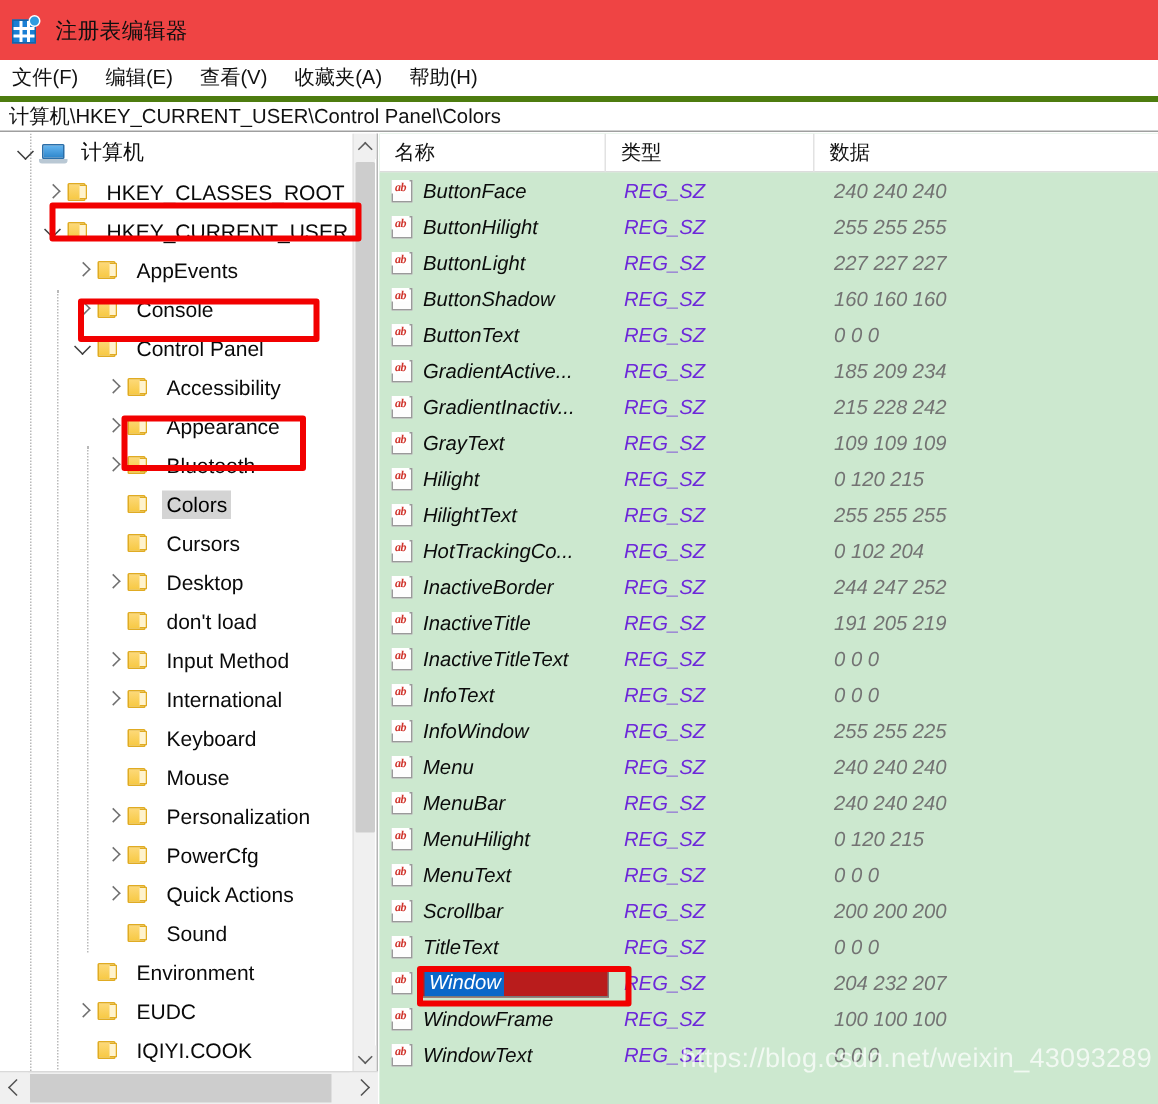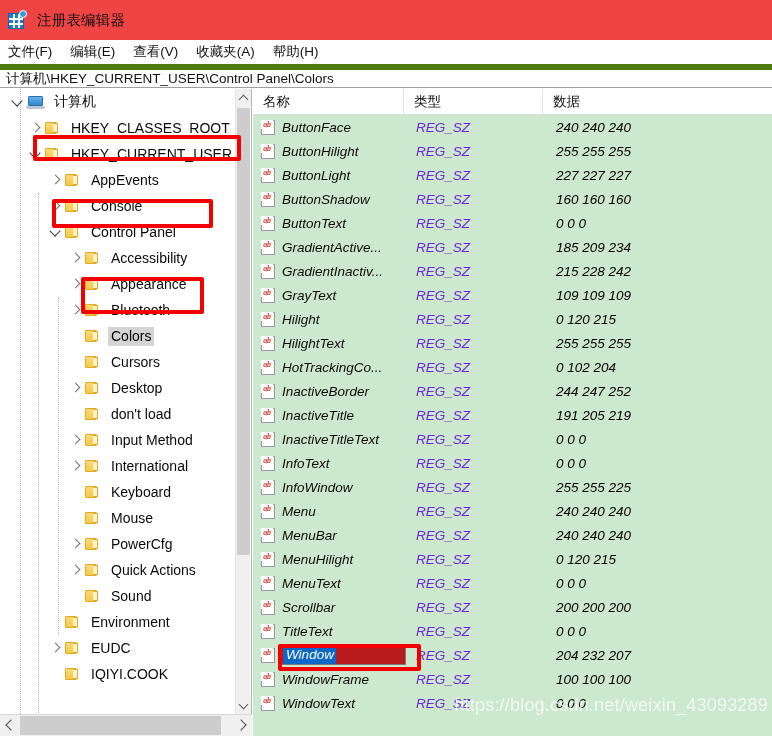--- a/index.html
+++ b/index.html
@@ -94,21 +94,21 @@
     margin-right: 10px;
     white-space: nowrap;
     cursor: default;
   }
 
   
   .addressbar {
     position: absolute;
     left: 0; top: 64px;
     width: 772px; height: 24px;
-    border-top: 6px solid #4d7c0f;
+    border-top: 4px solid #4d7c0f;
     border-bottom: 1px solid #9f9f9f;
     background: #ffffff;
     display: flex;
     align-items: center;
     padding-left: 6px;
     box-sizing: border-box;
   }
   .address-text {
     font-size: 13.5px;
     color: #111111;
@@ -390,21 +390,21 @@
   }
   .cell-type {
     width: 139px;
     font-size: 13.5px;
     color: #6d28d9;
     padding-left: 12px;
     box-sizing: border-box;
   }
   .cell-data {
     font-size: 13.5px;
-    color: #000000;
+    color: #737373;
     padding-left: 13px;
     box-sizing: border-box;
   }
 
   
   .list-row.renaming .rename-box {
     position: absolute;
     left: 28px; top: 1px;
     width: 125px; height: 21px;
     background: #b91c1c;
@@ -556,20 +556,25 @@
           <div class="label">Keyboard</div>
         </div>
         <div class="tree-row indent-3">
           <div class="twisty"></div>
           <div class="folder"></div>
           <div class="label">Mouse</div>
         </div>
         <div class="tree-row indent-3">
           <div class="twisty expander"></div>
           <div class="folder"></div>
+          <div class="label">Personalization</div>
+        </div>
+        <div class="tree-row indent-3">
+          <div class="twisty expander"></div>
+          <div class="folder"></div>
           <div class="label">PowerCfg</div>
         </div>
         <div class="tree-row indent-3">
           <div class="twisty expander"></div>
           <div class="folder"></div>
           <div class="label">Quick Actions</div>
         </div>
         <div class="tree-row indent-3">
           <div class="twisty"></div>
           <div class="folder"></div>

